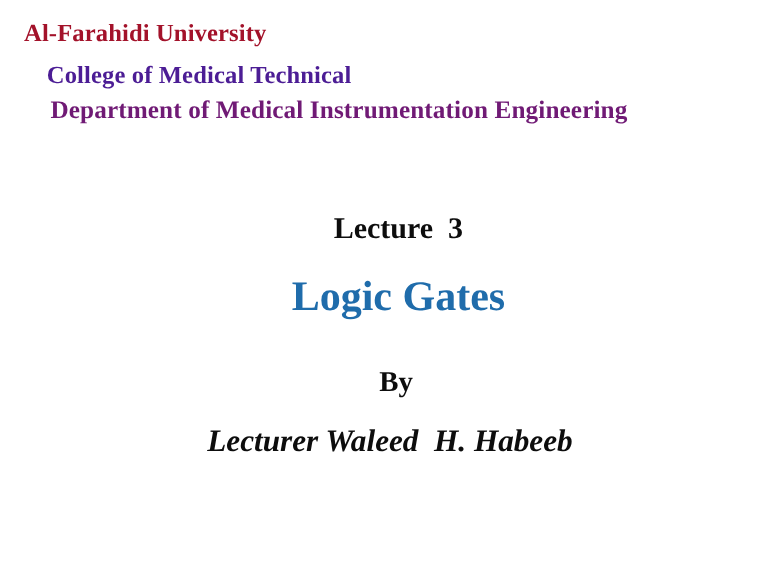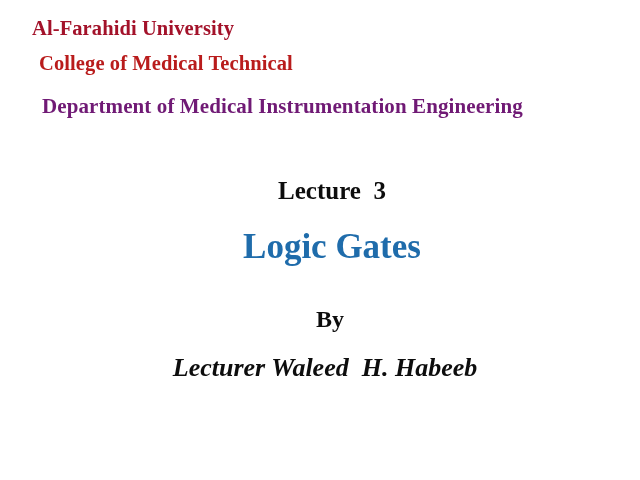--- a/index.html
+++ b/index.html
@@ -35,29 +35,29 @@
     font-family: "Liberation Serif", "DejaVu Serif", serif;
     font-weight: bold;
     line-height: 1.0;
     white-space: pre;
     letter-spacing: 0.1px;
   }
 
   .header-line-1 {
     font-size: 20.5px;
     color: #a3122a;
-    padding-left: 32px;
+    padding-left: 20px;
     margin-bottom: 14px;
   }
 
   .header-line-2 {
     font-size: 20.5px;
-    color: #b91c1c;
+    color: #4c1d95;
     padding-left: 39px;
-    margin-bottom: 23px;
+    margin-bottom: 8px;
   }
 
   .header-line-3 {
     font-size: 21px;
     color: #701a75;
     padding-left: 42px;
   }
 
   .lecture-no {
     position: absolute;

